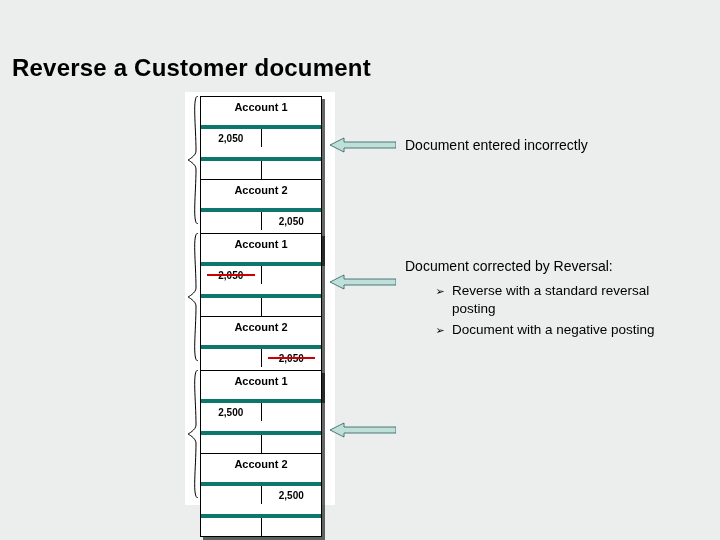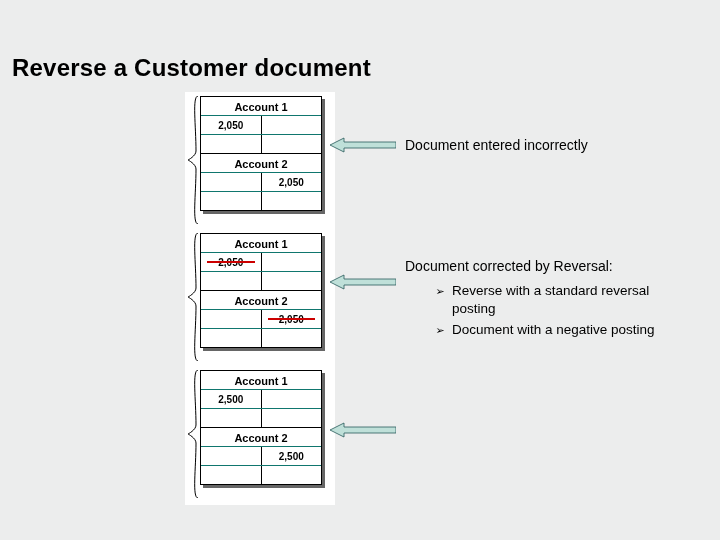--- a/index.html
+++ b/index.html
@@ -56,21 +56,22 @@
     font-weight: 700;
     font-size: 11px;
     padding: 4px 0 2px 0;
     width: 100%;
     text-align: center;
   }
   .ledger .row {
     display: flex;
     width: 100%;
     height: 18px;
-    border-top: 1px solid #0f766e;
+    border-top: 4px solid #0f766e;
+    margin-top: 10px;
   }
   .ledger .cell {
     width: 50%;
     font-size: 10px;
     font-weight: 700;
     display: flex;
     align-items: center;
     justify-content: center;
     position: relative;
   }

